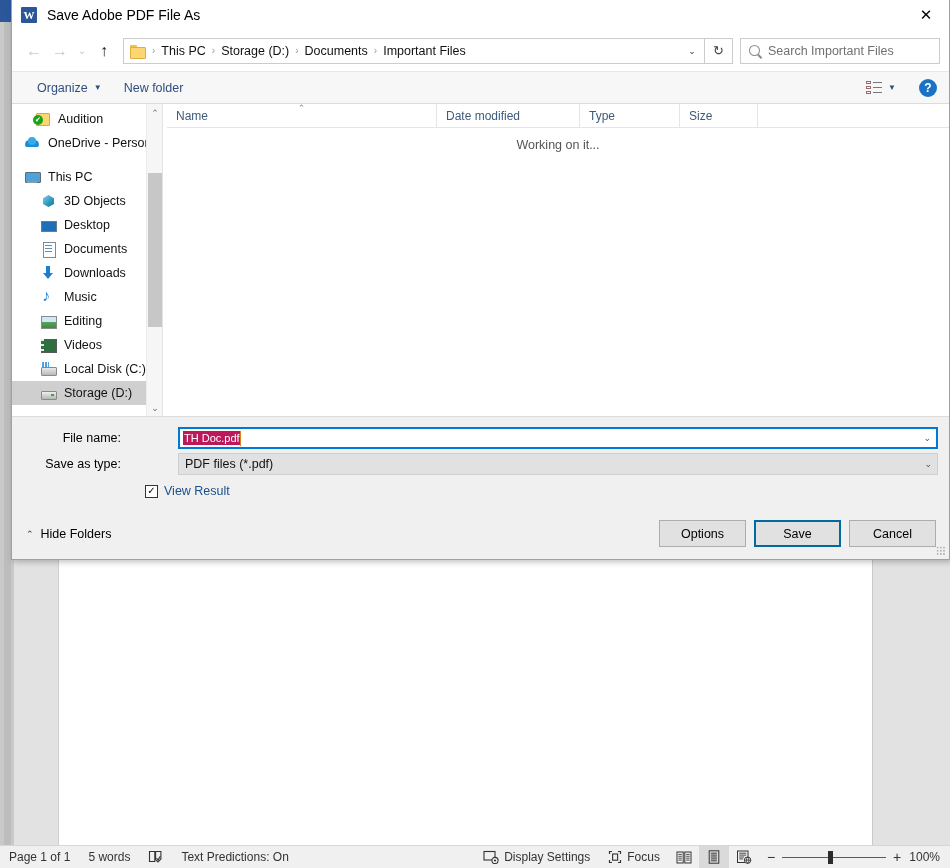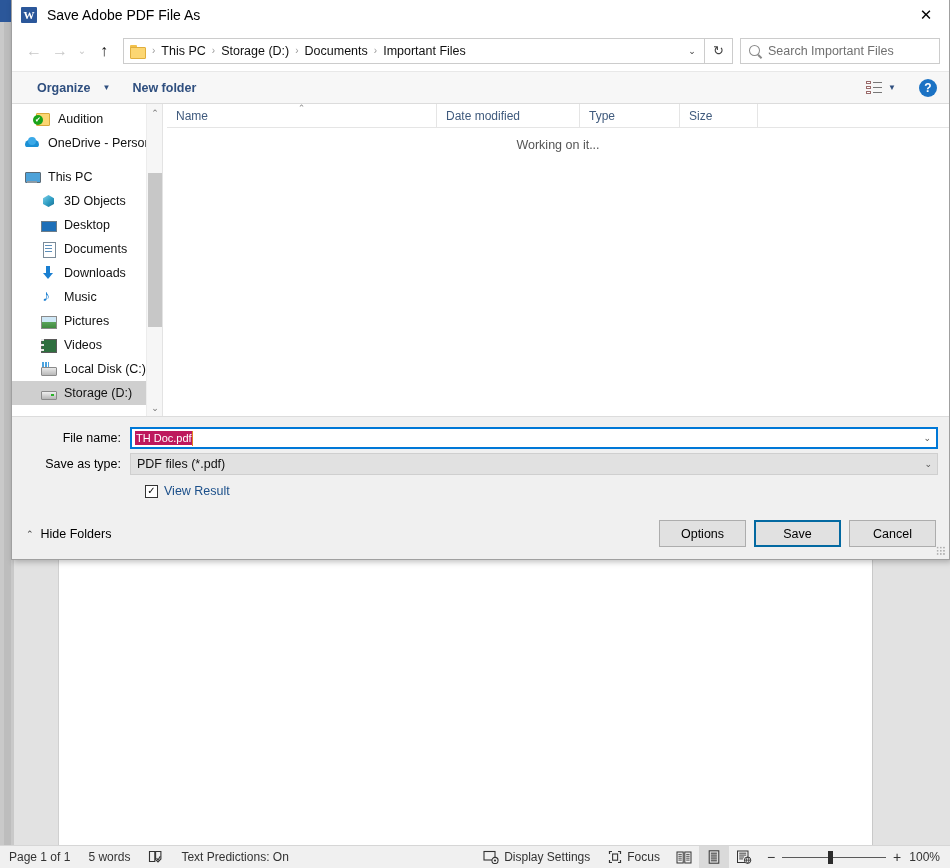--- a/index.html
+++ b/index.html
@@ -251,21 +251,21 @@
     border-bottom: 1px solid #dcdcdc;
     display: flex;
     align-items: center;
     padding-left: 14px;
   }
   .cmd-item {
     font-size: 12.5px;
     color: #2f4f7f;
     padding: 0 11px;
     height: 26px;
-    display: flex; align-items: center; gap: 12px; font-weight: bold;
+    display: flex; align-items: center; gap: 6px;
   }
   .cmd-caret { font-size: 8px; color: #2f4f7f; }
   #cmd-right {
     margin-left: auto;
     display: flex; align-items: center;
     padding-right: 12px;
     gap: 4px;
   }
   #viewmode-btn {
     display: flex; align-items: center; gap: 7px;
@@ -522,20 +522,21 @@
     height: 92px;
     background: #f0f0f0;
     border-top: 1px solid #dcdcdc;
     padding-top: 10px;
   }
   .form-row {
     display: flex;
     align-items: center;
     height: 22px;
     margin-bottom: 4px;
+    gap: 48px;
   }
   .form-label {
     width: 118px;
     text-align: right;
     padding-right: 9px;
     font-size: 12.5px;
     color: #000;
   }
   .combo {
     flex: 1 1 auto;
@@ -811,21 +812,21 @@
       <div class="side-item" style="padding-left:28px">
         <span class="side-icon ico-dl"></span>
         <span class="lbl">Downloads</span>
       </div>
       <div class="side-item" style="padding-left:28px">
         <span class="side-icon ico-music"></span>
         <span class="lbl">Music</span>
       </div>
       <div class="side-item" style="padding-left:28px">
         <span class="side-icon ico-pic"></span>
-        <span class="lbl">Pictures</span>
+        <span class="lbl">Editing</span>
       </div>
       <div class="side-item" style="padding-left:28px">
         <span class="side-icon ico-vid"></span>
         <span class="lbl">Videos</span>
       </div>
       <div class="side-item" style="padding-left:28px">
         <span class="side-icon ico-disk"></span>
         <span class="lbl">Local Disk (C:)</span>
       </div>
       <div class="side-item selected" style="padding-left:28px">

